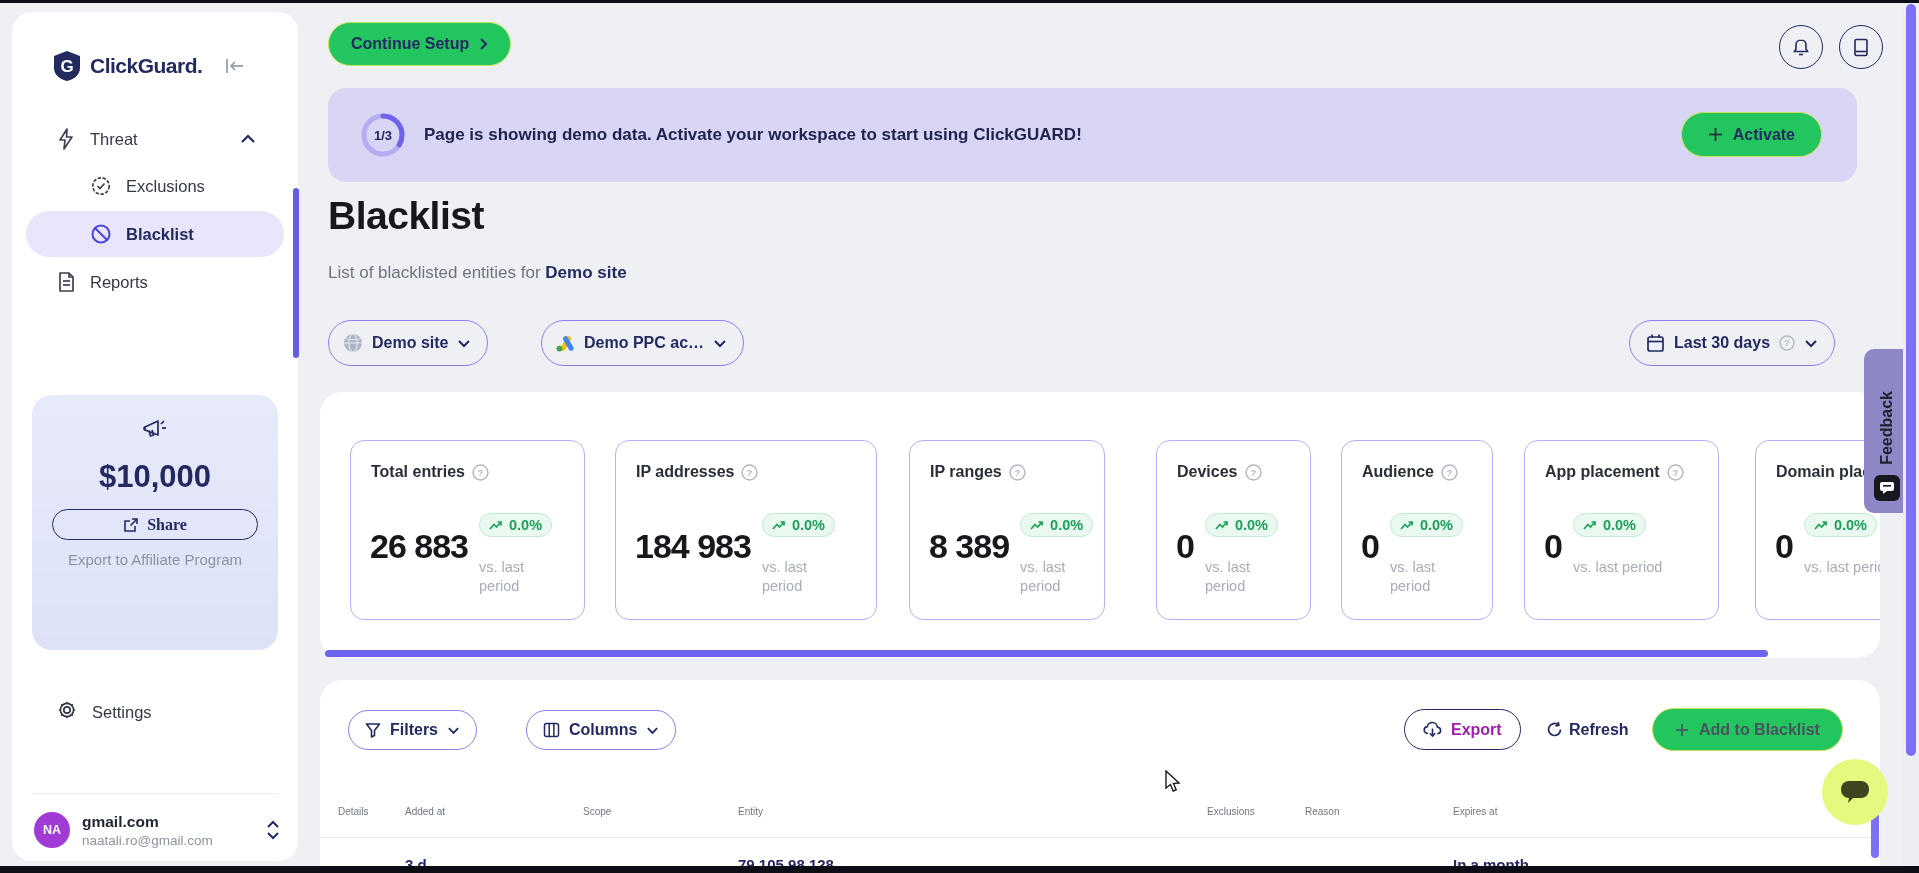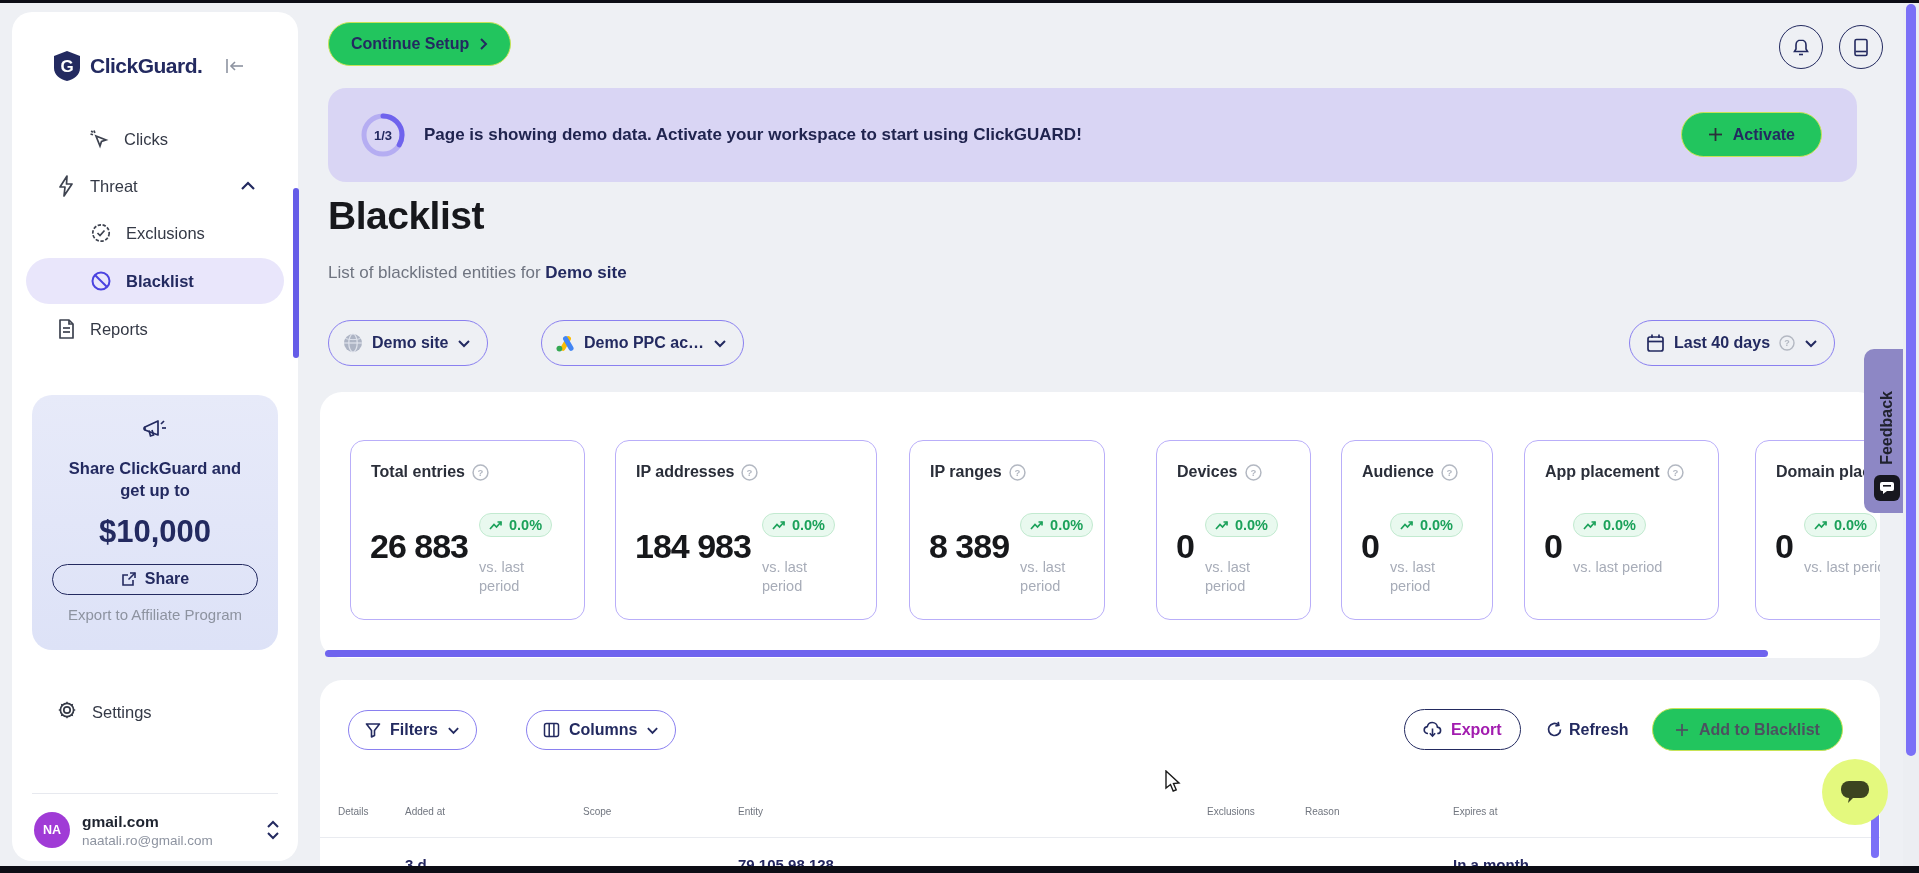--- a/index.html
+++ b/index.html
@@ -36,21 +36,21 @@
                        background:#655ce8; border-radius:4px; }
 
   .promo { position:absolute; left:20px; top:383px; width:246px; height:255px;
            background:linear-gradient(180deg,#e7eaf9 0%,#dde2f7 100%);
            border-radius:20px; text-align:center; padding-top:22px; }
   .promo .megaphone { color:#232a60; }
   .promo-line { margin:10px auto 0; width:200px; font-size:16.5px; font-weight:600; color:#232a60; line-height:1.35; }
   .promo-amount { margin-top:12px; font-size:31px; font-weight:700; color:#232a60; }
   .share-btn { margin:14px auto 0; width:206px; height:31px; border:1.5px solid #232a60; border-radius:16px;
                display:flex; align-items:center; justify-content:center; gap:8px;
-               font-size:16px; font-weight:600; color:#232a60; background:transparent; cursor:pointer; }
+               font-size:16px; font-weight:600; color:#232a60; background:transparent; cursor:pointer;font-family:Liberation Serif, serif; }
   .promo-caption { margin-top:11px; font-size:15px; color:#8d93a0; }
 
   .settings-row { position:absolute; left:44px; top:678px; height:44px; display:flex; align-items:center; gap:14px;
                   font-size:16.5px; font-weight:500; color:#343946; cursor:pointer; }
   .side-divider { position:absolute; left:20px; right:20px; top:781px; height:1px; background:#e7e9ef; }
   .account-row { position:absolute; left:22px; top:792px; right:18px; height:52px;
                  display:flex; align-items:center; gap:12px; cursor:pointer; }
   .avatar { width:36px; height:36px; border-radius:50%; background:#a03bd6; color:#fff;
             display:flex; align-items:center; justify-content:center; font-size:12.5px; font-weight:600; }
   .acct-name { font-size:15.5px; font-weight:700; color:#1f2430; }
@@ -158,31 +158,20 @@
     <span class="collapse-btn">
       <svg width="22" height="18" viewBox="0 0 22 18" fill="none" stroke="currentColor" stroke-width="1.6">
         <line x1="3" y1="2" x2="3" y2="16"></line>
           <line x1="19" y1="9" x2="7" y2="9"></line>
           <polyline points="11,5 7,9 11,13"></polyline>
       </svg>
     </span>
   </div>
 
   <nav class="nav">
-    <div class="nav-item clicks">
-      <span class="ni-icon">
-        <svg width="22" height="22" viewBox="0 0 22 22" fill="none" stroke="currentColor" stroke-width="1.7">
-          <path d="M8 8 L18 12 L13.5 13.5 L12 18 Z" fill="none"></path>
-          <line x1="6" y1="2.5" x2="6.8" y2="5"></line>
-            <line x1="2.5" y1="6" x2="5" y2="6.8"></line>
-            <line x1="3.2" y1="2.8" x2="4.8" y2="4.4"></line>
-        </svg>
-      </span>
-      <span>Clicks</span>
-    </div>
     <div class="nav-item lvl1">
       <span class="ni-icon">
         <svg width="20" height="22" viewBox="0 0 20 22" fill="none" stroke="currentColor" stroke-width="1.7">
           <path d="M11 1 L4 12 H9 L8 21 L16 9 H10.5 Z" stroke-linejoin="round"></path>
         </svg>
       </span>
       <span>Threat</span>
       <span class="chev-end">
         <svg width="16" height="10" viewBox="0 0 16 10" fill="none" stroke="currentColor" stroke-width="2.2">
             <polyline points="2,8 8,2 14,8"></polyline>
@@ -222,21 +211,20 @@
   <div class="side-scroll-thumb"></div>
 
   <div class="promo">
     <svg class="megaphone" width="28" height="26" viewBox="0 0 28 26" fill="none" stroke="currentColor" stroke-width="1.7">
       <path d="M4 10 L17 4 V18 L4 13 Z" stroke-linejoin="round"></path>
       <path d="M4 10 C2.6 10.4 2.6 12.6 4 13"></path>
       <path d="M8 13.5 L9.5 19 L12.5 18 L11 13"></path>
       <path d="M20 7 L23 4"></path>
         <path d="M21 11 L25 11"></path>
     </svg>
-    <div class="promo-line">Share ClickGuard and get up to</div>
     <div class="promo-amount">$10,000</div>
     <div class="share-btn">
       <svg width="16" height="16" viewBox="0 0 16 16" fill="none" stroke="currentColor" stroke-width="1.6">
         <path d="M12 9 V14 H2 V4 H7"></path>
           <polyline points="9,2 14,2 14,7"></polyline>
           <line x1="14" y1="2" x2="7.5" y2="8.5"></line>
       </svg>
       <span>Share</span>
     </div>
     <div class="promo-caption">Export to Affiliate Program</div>
@@ -338,21 +326,21 @@
     </svg>
 </div>
 
 <div class="pill-purple flt-date">
   <svg width="19" height="20" viewBox="0 0 19 20" fill="none" stroke="#232a60" stroke-width="1.7">
     <rect x="2" y="4" width="15" height="14" rx="2"></rect>
       <line x1="2" y1="8.5" x2="17" y2="8.5"></line>
     <line x1="6" y1="1.5" x2="6" y2="5"></line>
       <line x1="13" y1="1.5" x2="13" y2="5"></line>
   </svg>
-  <span class="flt-label">Last 40 days</span>
+  <span class="flt-label">Last 30 days</span>
   <svg width="16" height="16" viewBox="0 0 16 16">
     <circle cx="8" cy="8" r="7" fill="none" stroke="#b3b8c2" stroke-width="1.4"></circle>
     <text x="8" y="11" text-anchor="middle" font-size="9" fill="#b3b8c2" font-family="Liberation Sans, sans-serif">?</text>
   </svg>
   <svg width="14" height="9" viewBox="0 0 14 9" fill="none" stroke="#232a60" stroke-width="2">
       <polyline points="2,2 7,7 12,2"></polyline>
     </svg>
 </div>
 
 <section class="stats-panel">

